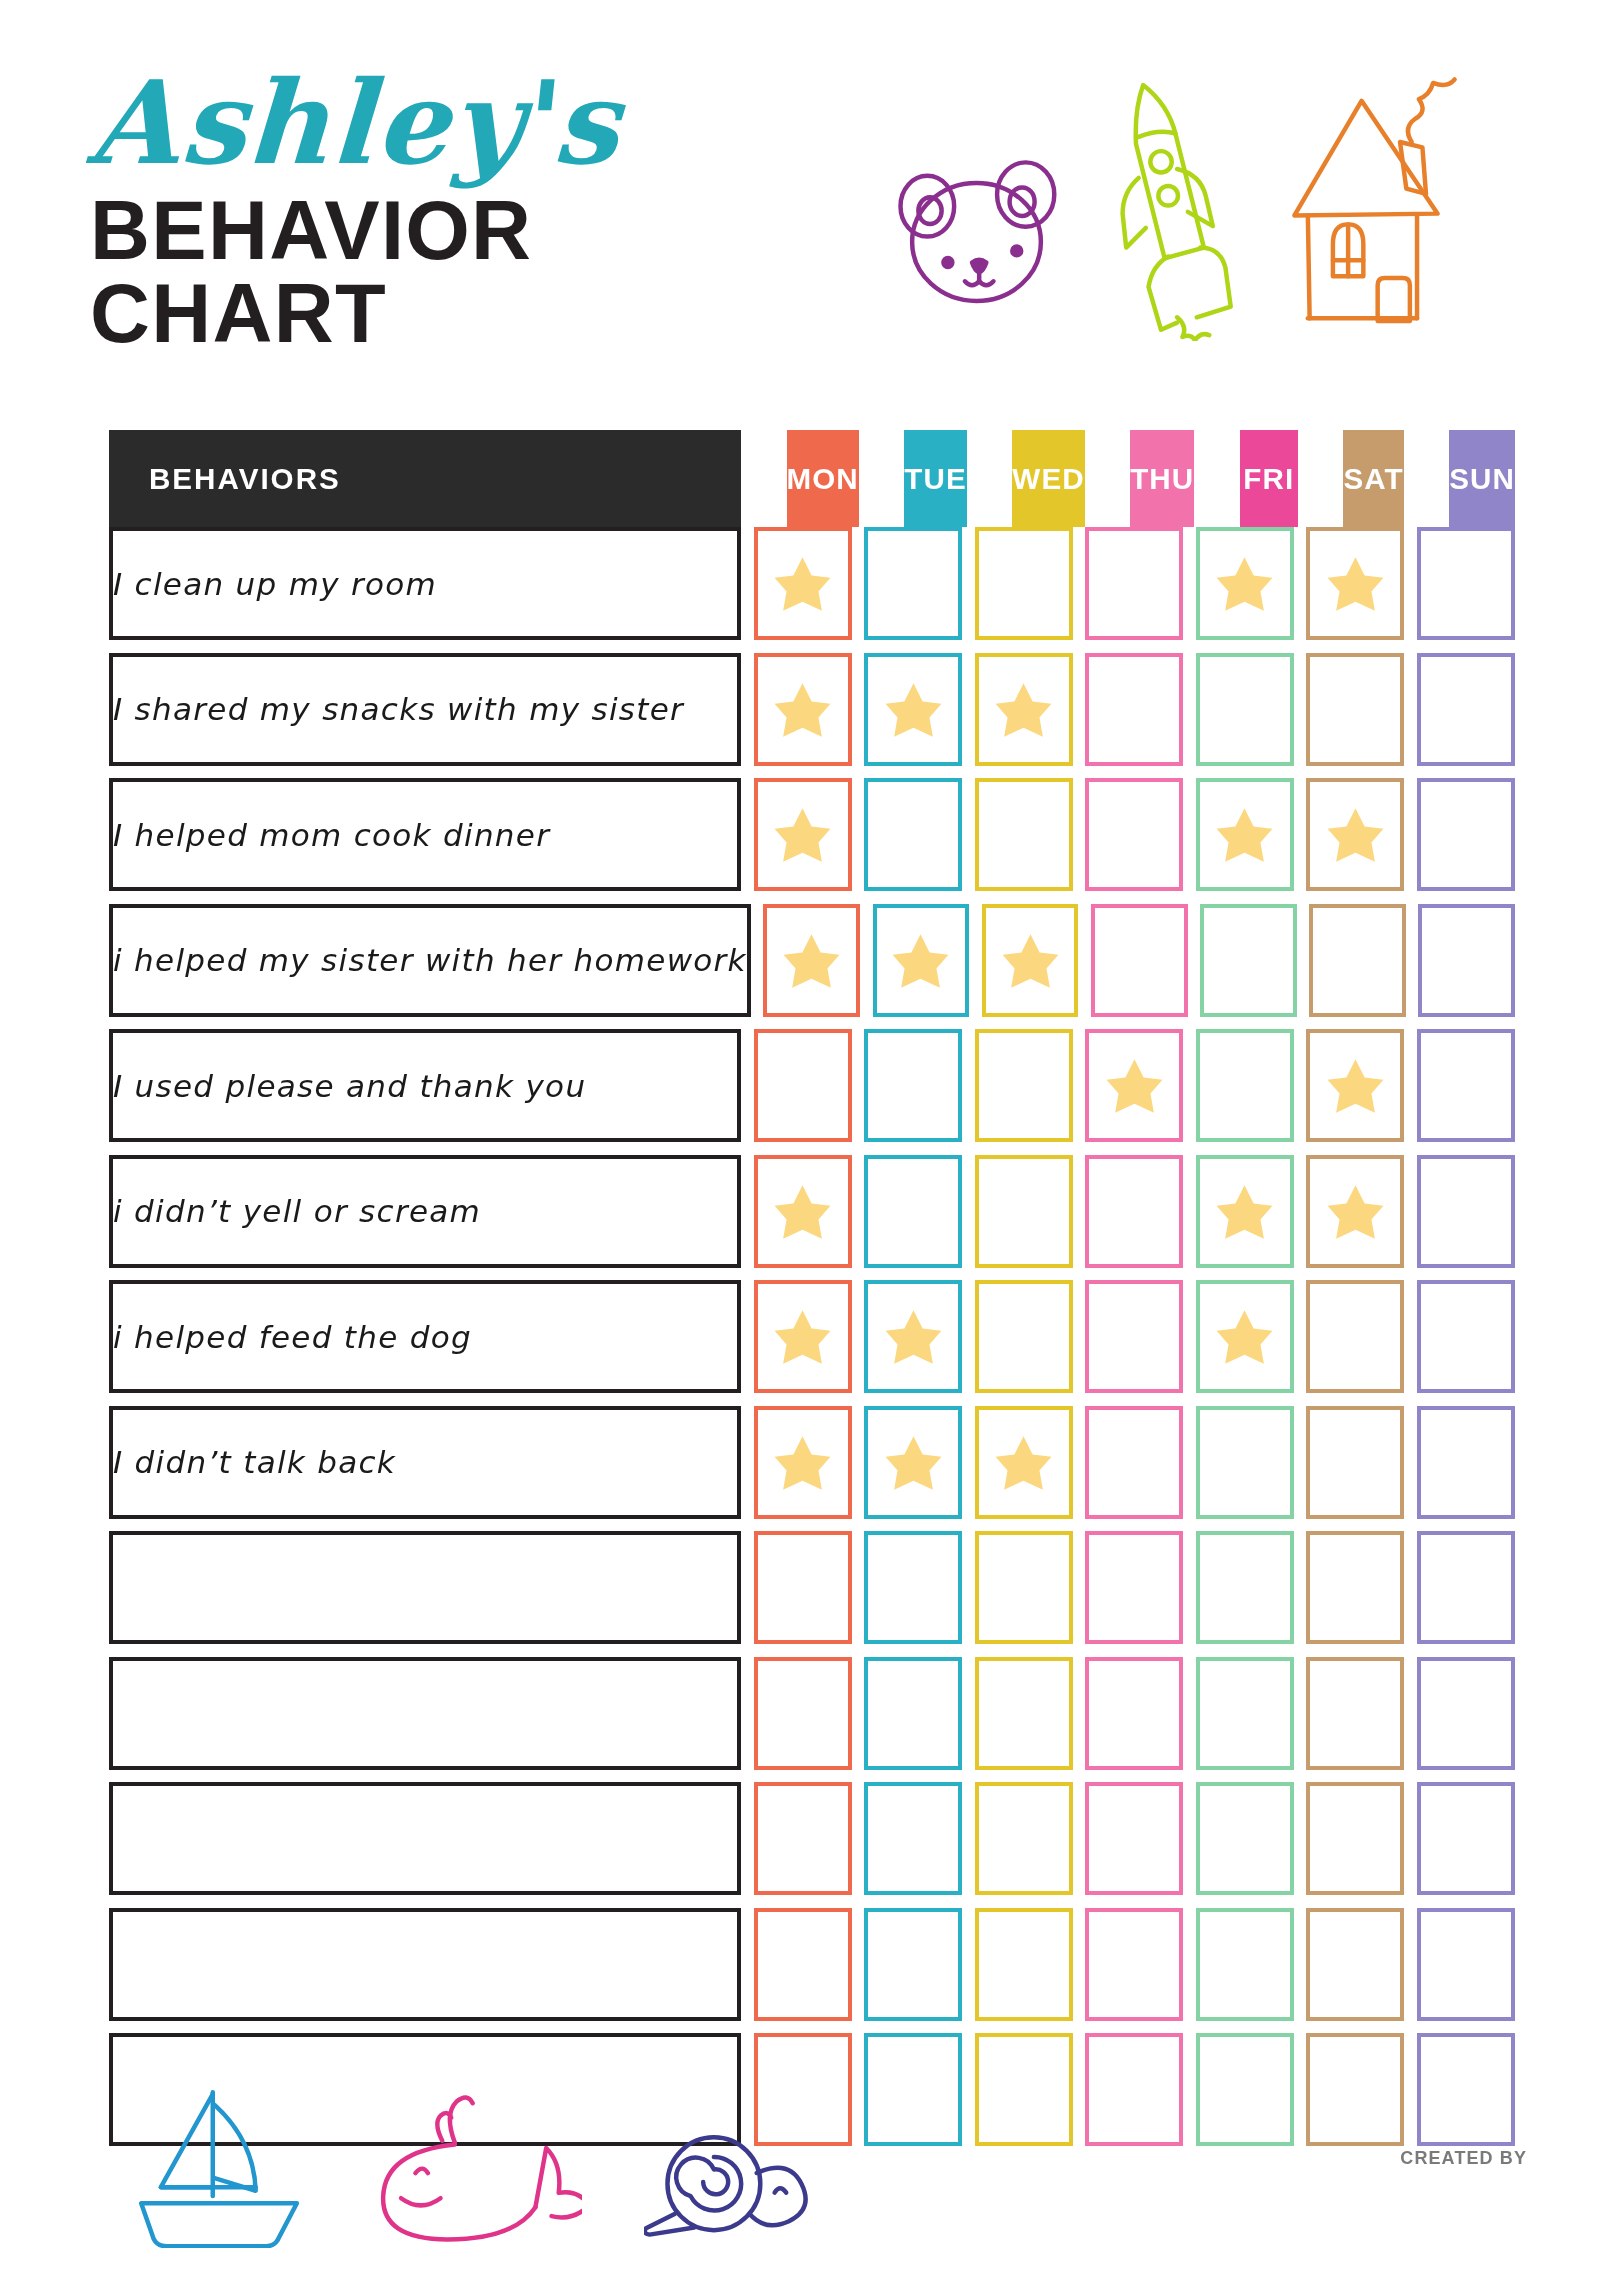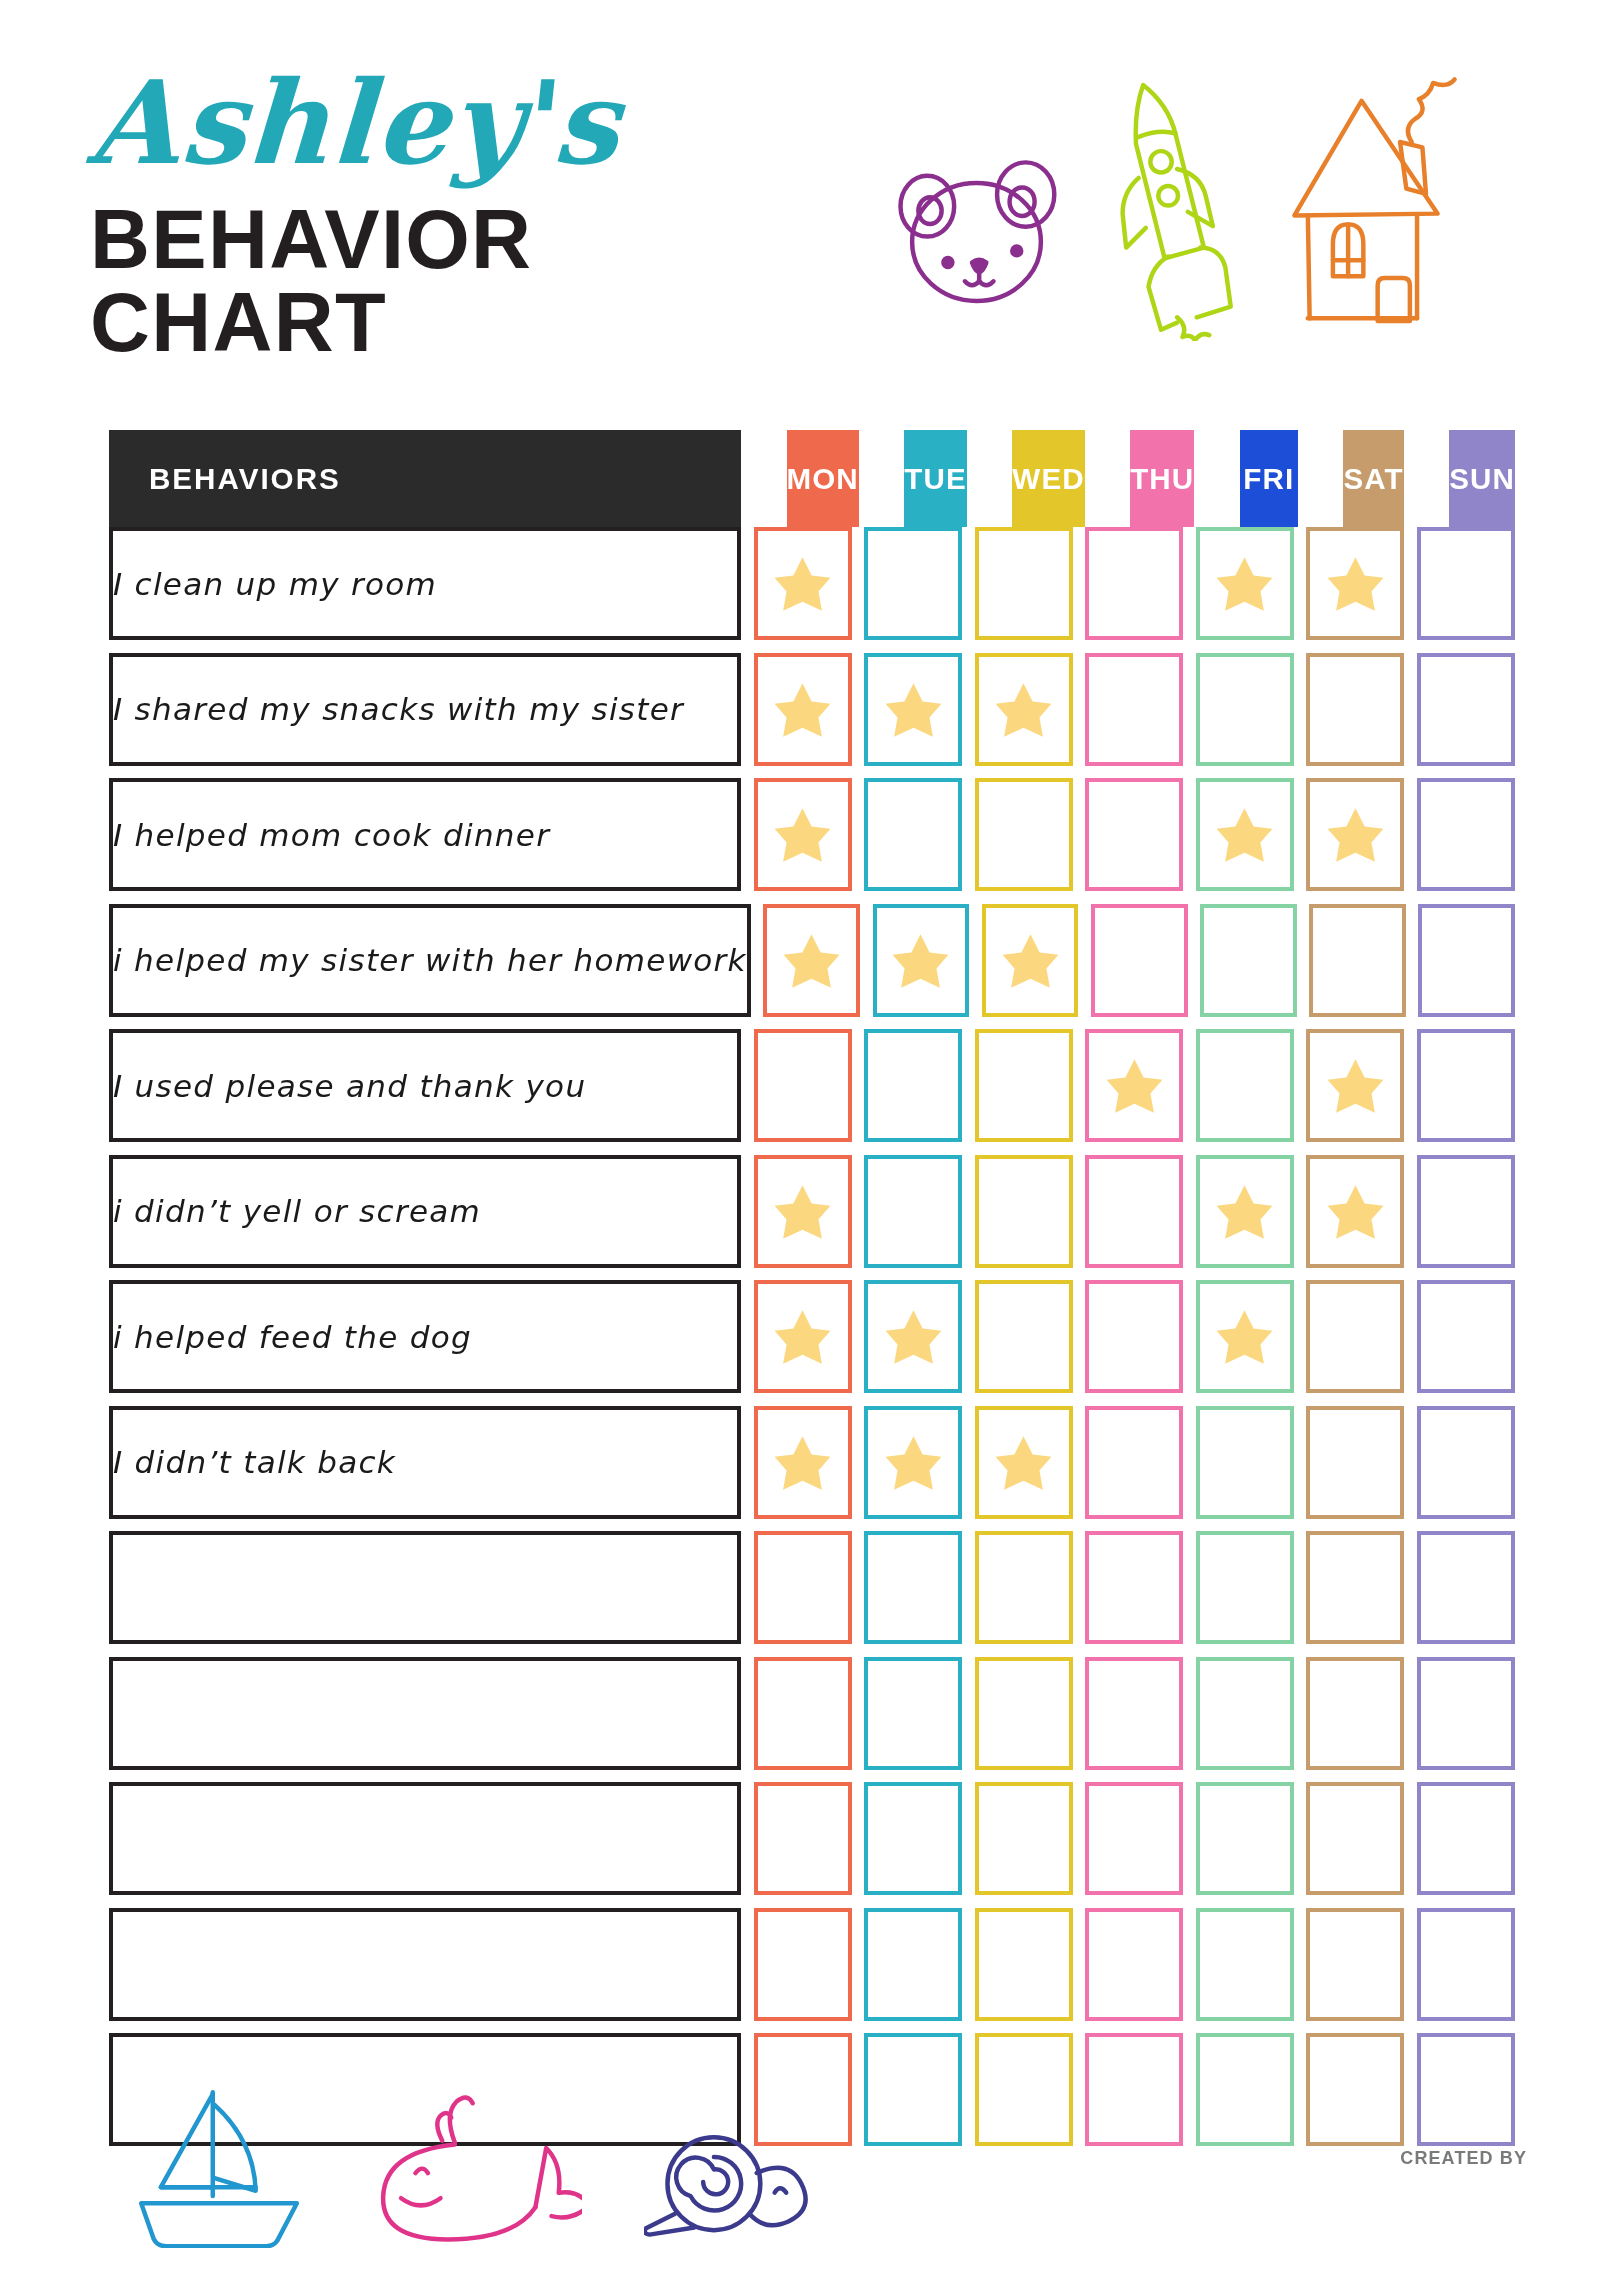--- a/index.html
+++ b/index.html
@@ -46,21 +46,21 @@
     transform: skewX(-6deg);
   }
 
   .main-title {
     font-family: "Liberation Sans", sans-serif;
     font-weight: 700;
     font-size: 83px;
     line-height: 1.0;
     color: #231f20;
     letter-spacing: 1.3px;
-    margin-top: 14px;
+    margin-top: 5px;
   }
 
   .header-doodles {
     position: absolute;
     left: 878px;
     top: 63px;
     width: 681px;
     height: 296px;
   }
   .doodle { position: absolute; }
@@ -267,21 +267,21 @@
         </div>
       <div class="day-head" style="background: rgb(42, 176, 197);">
           <span>TUE</span>
         </div>
       <div class="day-head" style="background: rgb(227, 199, 42);">
           <span>WED</span>
         </div>
       <div class="day-head" style="background: rgb(242, 114, 171);">
           <span>THU</span>
         </div>
-      <div class="day-head" style="background: #1d4ed8;">
+      <div class="day-head" style="background: #ec4899;">
           <span>FRI</span>
         </div>
       <div class="day-head" style="background: rgb(198, 156, 109);">
           <span>SAT</span>
         </div>
       <div class="day-head" style="background: rgb(143, 133, 200);">
           <span>SUN</span>
         </div>
     </div>
 

